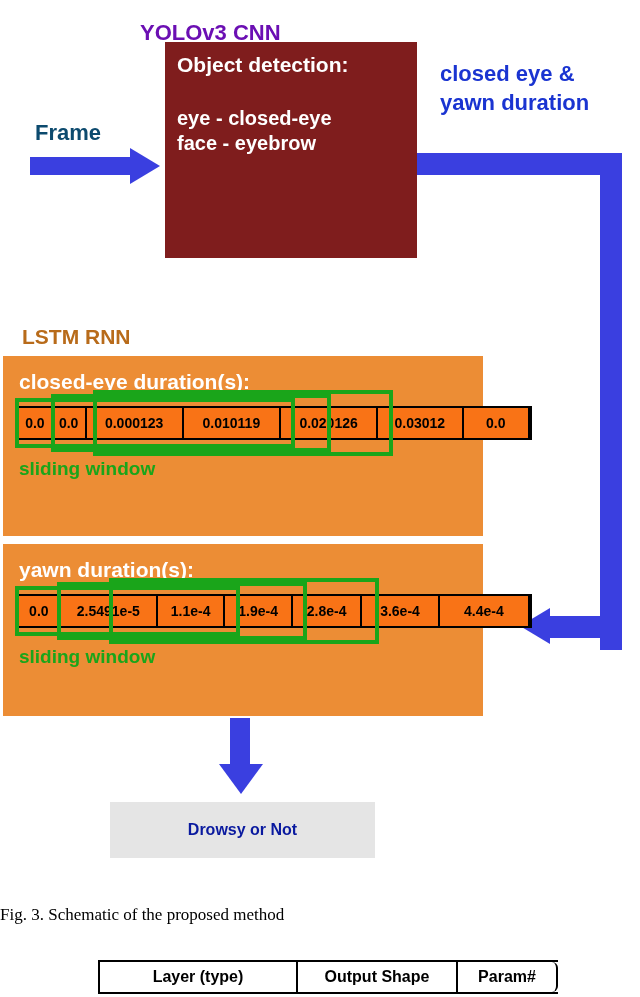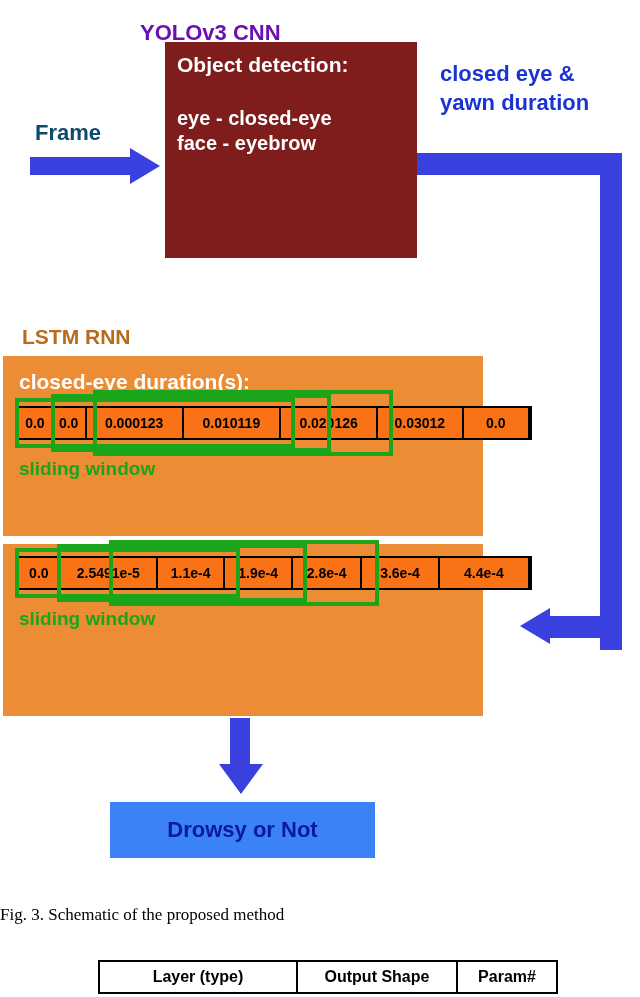--- a/index.html
+++ b/index.html
@@ -186,25 +186,25 @@
     border-left: 22px solid transparent;
     border-right: 22px solid transparent;
     border-top: 30px solid #3a3fe0;
   }
 
   
   .drowsy-box {
     position: absolute;
     left: 110px; top: 802px;
     width: 265px; height: 56px;
-    background: #3b82f6;
+    background: #e5e5e5;
     display: flex; align-items: center; justify-content: center;
     color: #0a1a9f;
     font-weight: bold;
-    font-size: 22px;
+    font-size: 16px;
   }
 
   
   .fig-caption {
     position: absolute;
     left: 0px; top: 905px;
     font-family: "Times New Roman", serif;
     font-size: 17px;
     color: #000;
   }
@@ -221,21 +221,21 @@
     border-top: 2px solid #000;
     border-bottom: 2px solid #000;
   }
   .tbl-head .th {
     border-right: 2px solid #000;
     display: flex; align-items: center; justify-content: center;
     padding: 0 10px;
   }
   .tbl-head .th.first { border-left: 2px solid #000; width: 200px; }
   .tbl-head .th.second { width: 160px; }
-  .tbl-head .th.third { width: 100px; }
+  .tbl-head .th.third { width: 100px; border-radius: 6px; }
 
 </style>
 </head>
 <body>
 
 <div class="container">
 
   <div class="yolo-title">YOLOv3 CNN</div>
   <div class="frame-label">Frame</div>
   <div class="right-label">
@@ -275,20 +275,21 @@
       <div class="cell c6">0.0</div>
 
       <div class="gw" style="left:-4px; top:-10px; width:280px; height:50px;"></div>
       <div class="gw" style="left:32px; top:-14px; width:280px; height:58px;"></div>
       <div class="gw" style="left:74px; top:-18px; width:300px; height:66px;"></div>
     </div>
     <div class="sliding-window-label">sliding window</div>
   </div>
 
   <div class="orange-panel bot">
+    <div class="panel-title">yawn duration(s):</div>
     <div class="datarow">
       <div class="cell c0">0.0</div>
       <div class="cell c1">2.5491e-5</div>
       <div class="cell c2">1.1e-4</div>
       <div class="cell c3">1.9e-4</div>
       <div class="cell c4">2.8e-4</div>
       <div class="cell c5">3.6e-4</div>
       <div class="cell c6">4.4e-4</div>
       <div class="gw" style="left:-4px; top:-10px; width:225px; height:50px;"></div>
       <div class="gw" style="left:38px; top:-14px; width:250px; height:58px;"></div>

